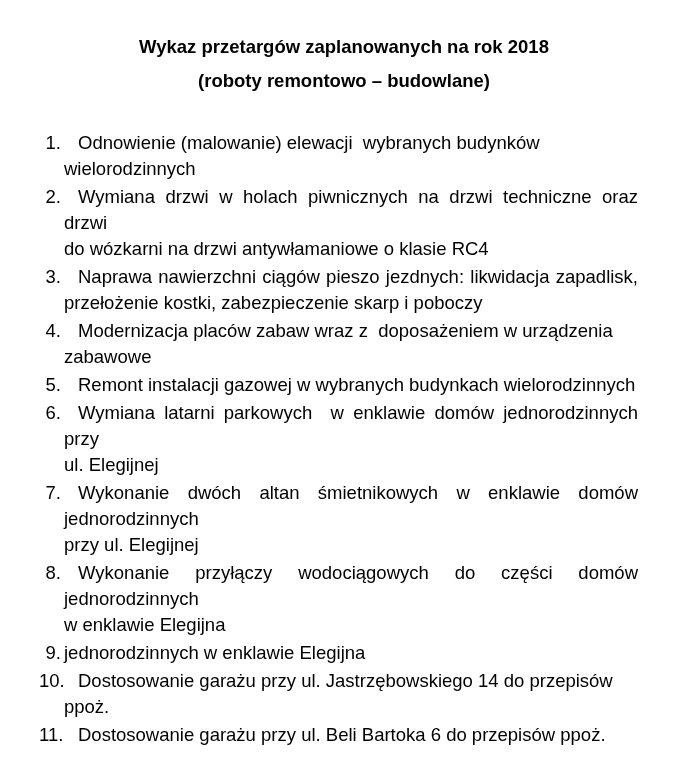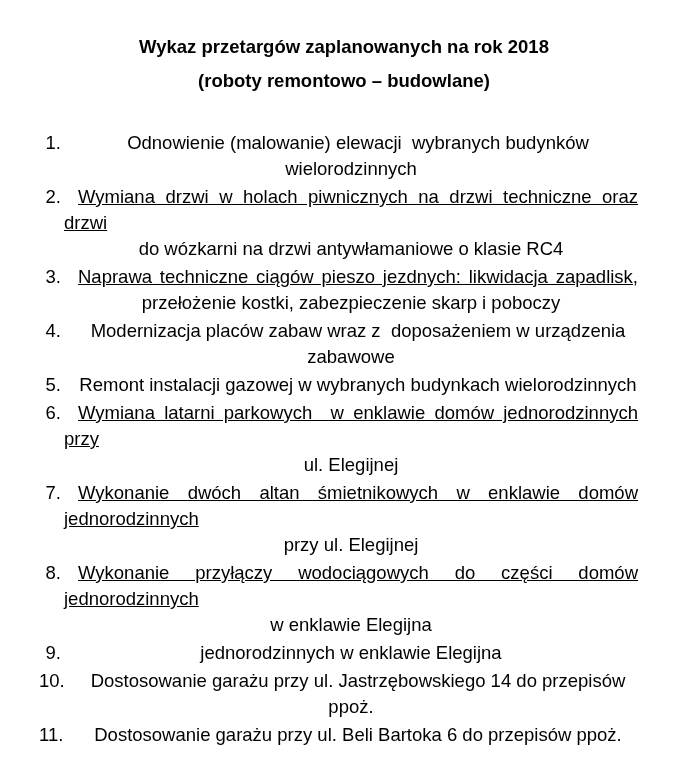--- a/index.html
+++ b/index.html
@@ -46,29 +46,28 @@
   .num {
     position: absolute;
     left: -25px;
     top: 0;
     width: 22px;
     text-align: right;
     line-height: 26px;
   }
   .line {
     line-height: 26px;
-    text-align: center;
+    text-align: left;
   }
   .line.first {
     text-indent: 14px;            
   }
   .line.just {
     text-align: justify;
     text-align-last: justify;     
-    text-decoration: underline;
   }
 </style>
 </head>
 <body>
 
 <div class="page">
   <div class="headings">
     <div class="title">Wykaz przetargów zaplanowanych na rok 2018</div>
     <div class="subtitle">(roboty remontowo – budowlane)</div>
   </div>
@@ -77,21 +76,21 @@
         <span class="num">1.</span>
         <div class="line first">Odnowienie (malowanie) elewacji&nbsp; wybranych budynków wielorodzinnych</div>
       </div>
       <div class="item">
         <span class="num">2.</span>
         <div class="line first just">Wymiana drzwi w holach piwnicznych na drzwi techniczne oraz drzwi</div>
         <div class="line">do wózkarni na drzwi antywłamaniowe o klasie RC4</div>
       </div>
       <div class="item">
         <span class="num">3.</span>
-        <div class="line first just">Naprawa techniczne ciągów pieszo jezdnych: likwidacja zapadlisk,</div>
+        <div class="line first just">Naprawa nawierzchni ciągów pieszo jezdnych: likwidacja zapadlisk,</div>
         <div class="line">przełożenie kostki, zabezpieczenie skarp i poboczy</div>
       </div>
       <div class="item">
         <span class="num">4.</span>
         <div class="line first">Modernizacja placów zabaw wraz z&nbsp; doposażeniem w urządzenia zabawowe</div>
       </div>
       <div class="item">
         <span class="num">5.</span>
         <div class="line first">Remont instalacji gazowej w wybranych budynkach wielorodzinnych</div>
       </div>

